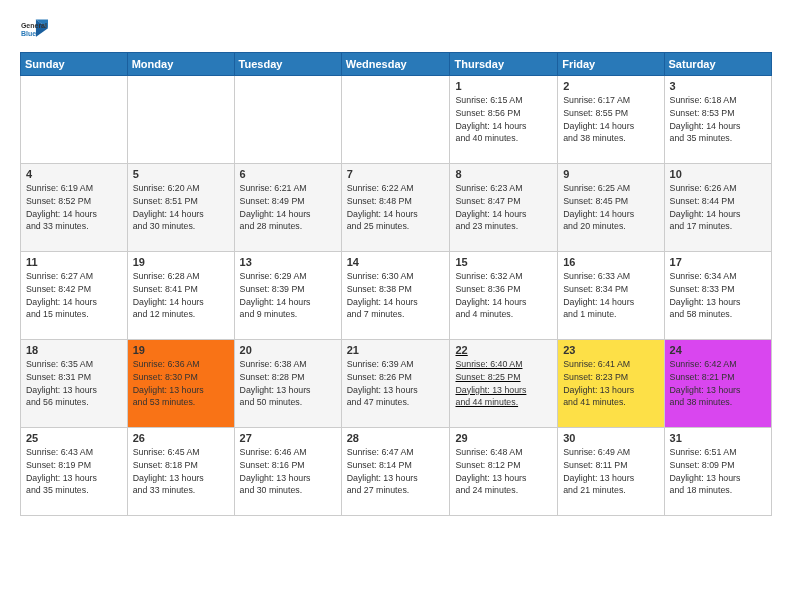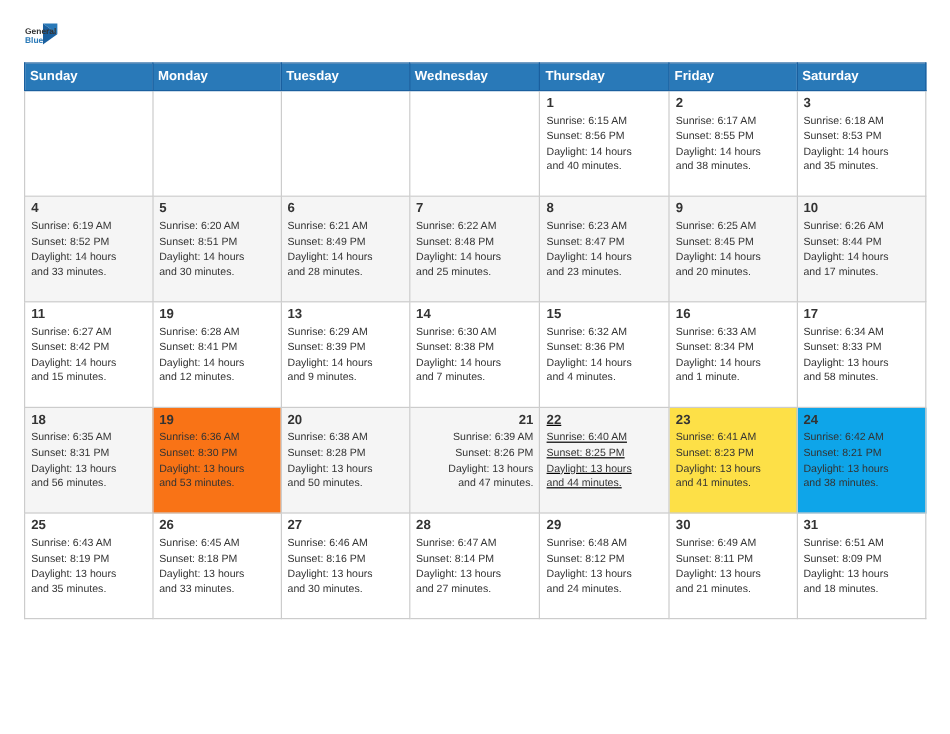--- a/index.html
+++ b/index.html
@@ -213,33 +213,33 @@
             <div class="day-info">Sunrise: 6:35 AM<br>Sunset: 8:31 PM<br>Daylight: 13 hours<br>and 56 minutes.</div>
           </td>
           <td style="background: #f97316;">
             <span class="day-number">19</span>
             <div class="day-info">Sunrise: 6:36 AM<br>Sunset: 8:30 PM<br>Daylight: 13 hours<br>and 53 minutes.</div>
           </td>
           <td style="background: rgb(245, 245, 245);">
             <span class="day-number">20</span>
             <div class="day-info">Sunrise: 6:38 AM<br>Sunset: 8:28 PM<br>Daylight: 13 hours<br>and 50 minutes.</div>
           </td>
-          <td style="background: rgb(245, 245, 245); text-align: right;">
+          <td style="background: rgb(245, 245, 245);">
             <span class="day-number">21</span>
             <div class="day-info">Sunrise: 6:39 AM<br>Sunset: 8:26 PM<br>Daylight: 13 hours<br>and 47 minutes.</div>
           </td>
           <td style="background: rgb(245, 245, 245); text-decoration: underline;">
             <span class="day-number">22</span>
             <div class="day-info">Sunrise: 6:40 AM<br>Sunset: 8:25 PM<br>Daylight: 13 hours<br>and 44 minutes.</div>
           </td>
           <td style="background: #fde047;">
             <span class="day-number">23</span>
             <div class="day-info">Sunrise: 6:41 AM<br>Sunset: 8:23 PM<br>Daylight: 13 hours<br>and 41 minutes.</div>
           </td>
-          <td style="background: #0ea5e9;">
+          <td style="background: #d946ef;">
             <span class="day-number">24</span>
             <div class="day-info">Sunrise: 6:42 AM<br>Sunset: 8:21 PM<br>Daylight: 13 hours<br>and 38 minutes.</div>
           </td>
         </tr>
         <tr>
           <td>
             <span class="day-number">25</span>
             <div class="day-info">Sunrise: 6:43 AM<br>Sunset: 8:19 PM<br>Daylight: 13 hours<br>and 35 minutes.</div>
           </td>
           <td>

